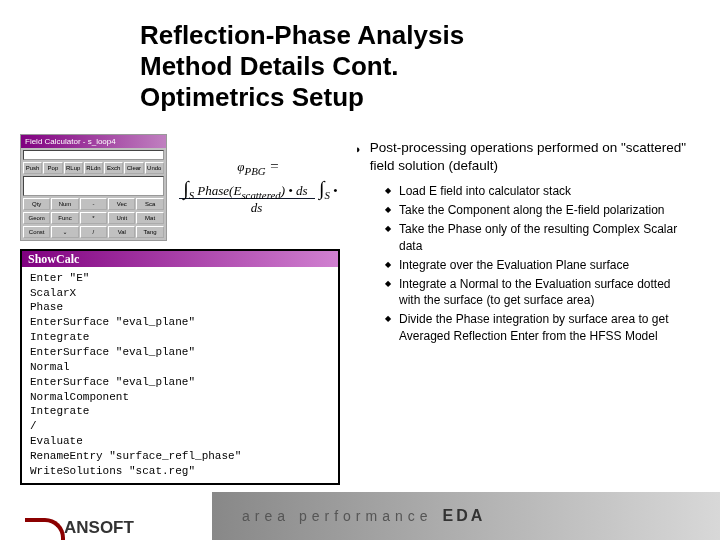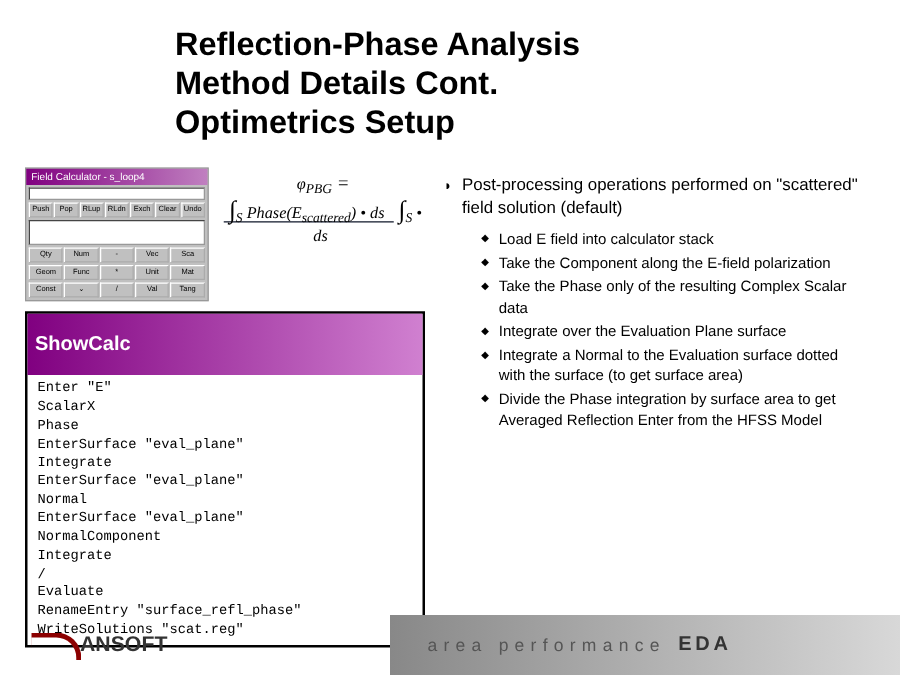--- a/index.html
+++ b/index.html
@@ -103,24 +103,24 @@
     .showcalc {
       border: 2px solid #000;
       background: #fff;
       font-family: 'Courier New', monospace;
       font-size: 11px;
       line-height: 1.35;
     }
     .showcalc-title {
       background: linear-gradient(to right, #800080, #d080d0);
       color: #fff;
-      padding: 14px 6px;
+      padding: 0 6px;
       font-weight: bold;
-      font-family: Liberation Sans, sans-serif;
-      font-size: 16px;
+      font-family: Liberation Serif, serif;
+      font-size: 12px;
     }
     .showcalc-body {
       padding: 4px 8px;
     }
     .right-col {
       flex: 1;
       font-size: 13.5px;
       line-height: 1.35;
       padding-top: 5px;
     }
@@ -155,24 +155,24 @@
       position: absolute;
       bottom: 0;
       left: 0;
       right: 0;
       height: 48px;
       display: flex;
       align-items: center;
       justify-content: space-between;
     }
     .footer-left {
-      width: 312px;
+      width: 212px;
       height: 100%;
       display: flex;
-      align-items: center;
+      align-items: flex-end;
       padding-left: 25px;
     }
     .logo {
       display: flex;
       align-items: center;
       gap: 3px;
     }
     .logo-swoosh {
       width: 36px;
       height: 24px;
@@ -209,21 +209,21 @@
     }
     .footer-right .eda {
       font-weight: bold;
       color: #333;
       letter-spacing: 3px;
       margin-left: 10px;
       font-size: 16px;
     }
     .top-formula-row {
       display: flex;
-      align-items: flex-start;
+      align-items: center;
       gap: 10px;
     }
     .integral { font-size: 20px; font-style: normal; }
   </style>
 </head>
 <body>
 
 <div class="title">
   <div>Reflection-Phase Analysis</div>
   <div>Method Details Cont.</div>

